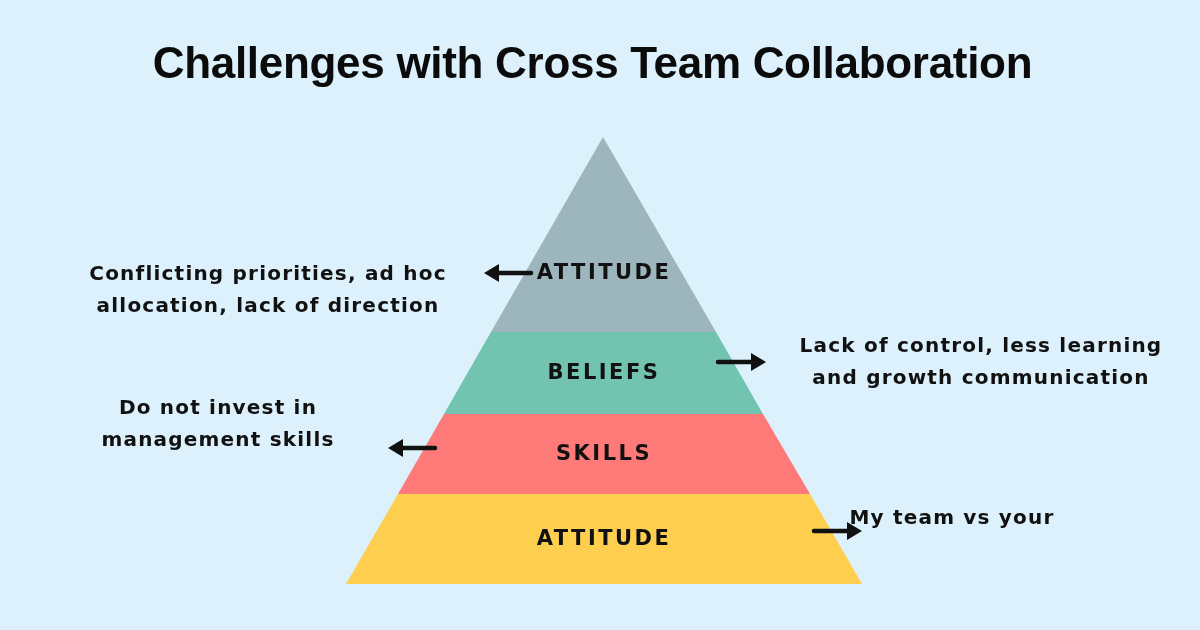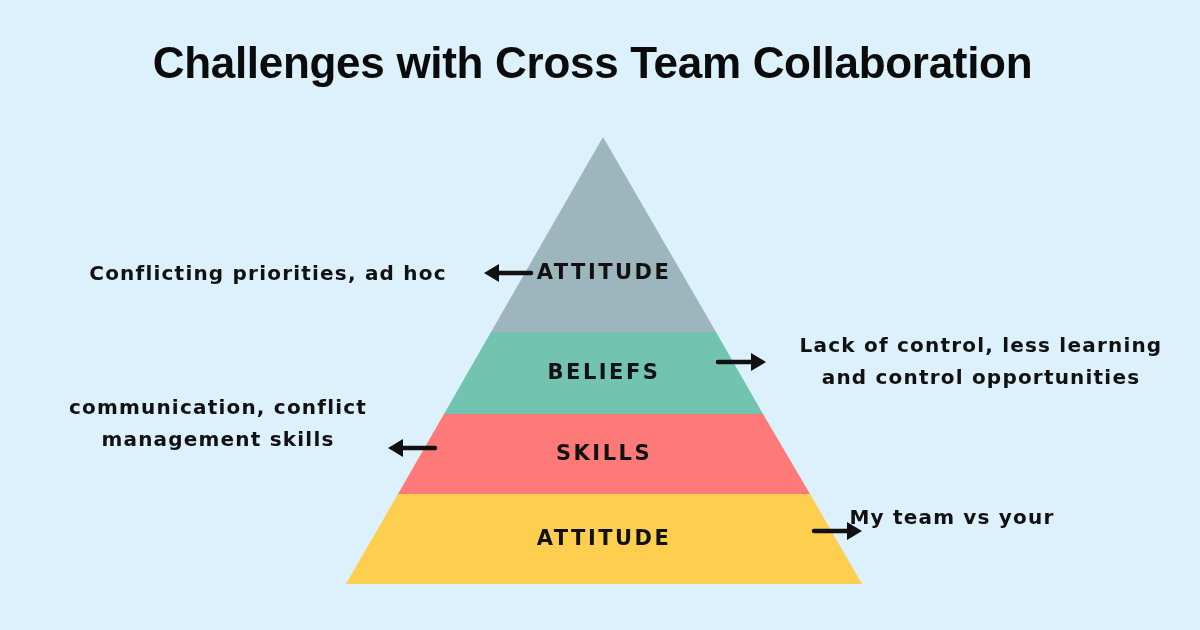--- a/index.html
+++ b/index.html
@@ -56,27 +56,28 @@
   </g>
 </svg>
 
 <div class="layer-label" style="left:604px; top:260px;">ATTITUDE</div>
 <div class="layer-label" style="left:604px; top:360px;text-align:center;">BELIEFS</div>
 <div class="layer-label" style="left:604px; top:441px;">SKILLS</div>
 <div class="layer-label" style="left:604px; top:526px;text-align:center;">ATTITUDE</div>
 
 <div class="desc" style="left:78px; top:257px; width:380px;">
   <span>Conflicting priorities, ad hoc</span>
+  <span>allocation, lack of direction</span>
 </div>
 
 <div class="desc" style="left:786px; top:329px; width:390px;text-align:center;">
   <span>Lack of control, less learning</span>
-  <span>and  control opportunities</span>
+  <span>and  growth communication</span>
 </div>
 
 <div class="desc" style="left:58px; top:391px; width:320px;">
-  <span>communication, conflict</span>
+  <span>Do not invest in</span>
   <span>management skills</span>
 </div>
 
 <div class="desc" style="left:837px; top:501px; width:230px;">
   <span>My team vs your</span>
 </div>
 
 </body></html>

